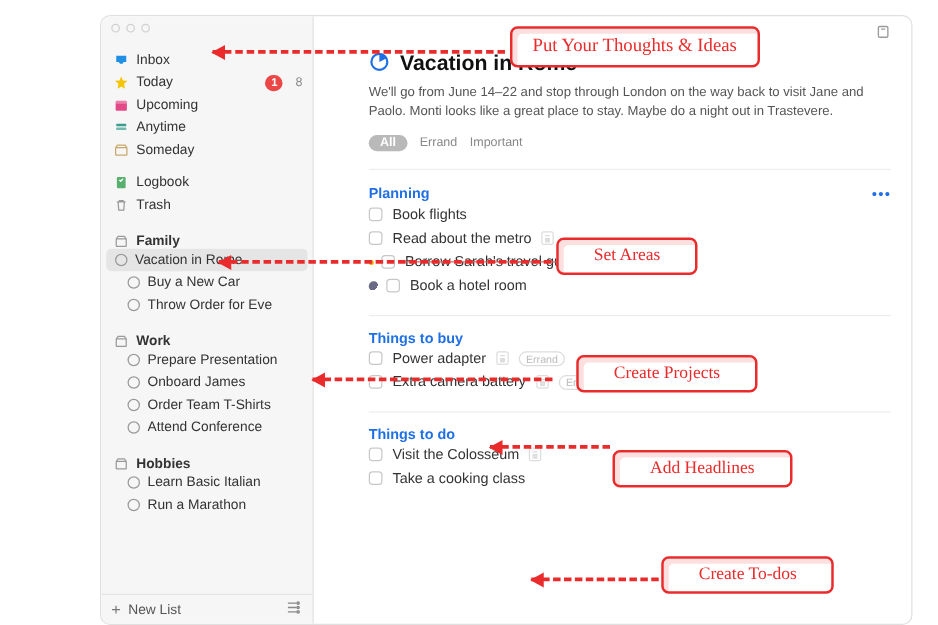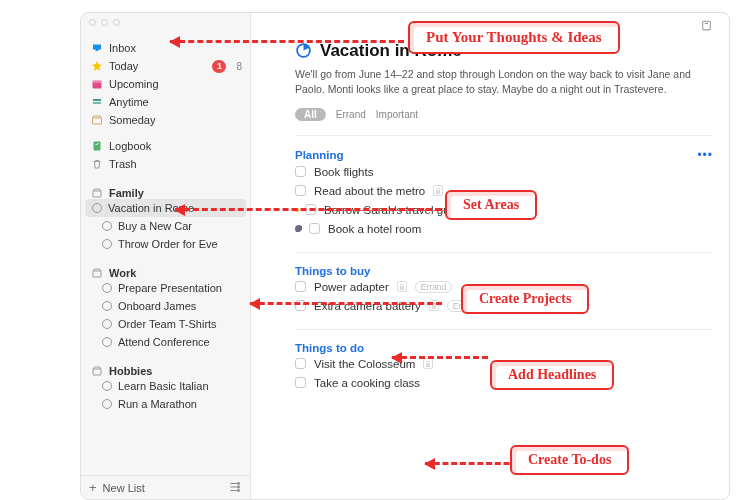--- a/index.html
+++ b/index.html
@@ -123,30 +123,30 @@
   .task.struck .txt { text-decoration: line-through; text-decoration-color:#d66; }
   .note-chip { font-size:9px; color:#bbb; border:1px solid #ddd; border-radius:2px; width:10px; height:11px; display:inline-block; position:relative;}
   .note-chip::after{content:""; position:absolute; left:2px; right:2px; top:2px; border-top:1px solid #ddd; box-shadow:0 2px 0 #ddd, 0 4px 0 #ddd; height:1px;}
   .tag-chip { font-size:8.5px; color:#bbb; border:1px solid #ddd; border-radius:7px; padding:0 5px; }
   
   .callout {
     position:absolute;
     background:#fff;
     border:2px solid #ea2b2b;
     color:#ea2b2b;
-    font-weight:700;
+    font-weight:400;
     font-family: Georgia, "Times New Roman", serif;
     font-size:15px;
     border-radius:6px;
     padding:6px 16px;
     box-shadow: 4px 4px 0 rgba(234,43,43,0.15) inset, 0 0 0 rgba(0,0,0,0);
     z-index:50;
     white-space:nowrap;
   }
-  .callout.small { font-size:14px; padding:5px 16px;}
+  .callout.small { font-size:14px; padding:5px 28px;}
   .arrow-line {
     position:absolute;
     border-top: 3px dashed #ea2b2b;
     z-index:45;
     transform-origin: left center;
   }
   .arrow-line::before {
     content:"";
     position:absolute;
     left:-1px; top:-7px;
@@ -164,21 +164,21 @@
 
 <div class="callout small" style="left:445px; top:190px;">Set Areas</div>
 <div class="arrow-line" style="left:175px; top:208px; width:266px;"></div>
 
 <div class="callout small" style="left:461px; top:284px;">Create Projects</div>
 <div class="arrow-line" style="left:250px; top:302px; width:192px;"></div>
 
 <div class="callout small" style="left:490px; top:338px;margin-top:22px;">Add Headlines</div>
 <div class="arrow-line" style="left:392px; top:356px; width:96px;"></div>
 
-<div class="callout small" style="left:510px; top:445px;">Create To-dos</div>
+<div class="callout small" style="left:529px; top:445px;">Create To-dos</div>
 <div class="arrow-line" style="left:425px; top:462px; width:102px;"></div>
 
 <div class="window">
 
   <div class="sidebar">
     <div class="titlebar">
       <span class="dot"></span>
       <span class="dot"></span>
       <span class="dot"></span>
     </div>

